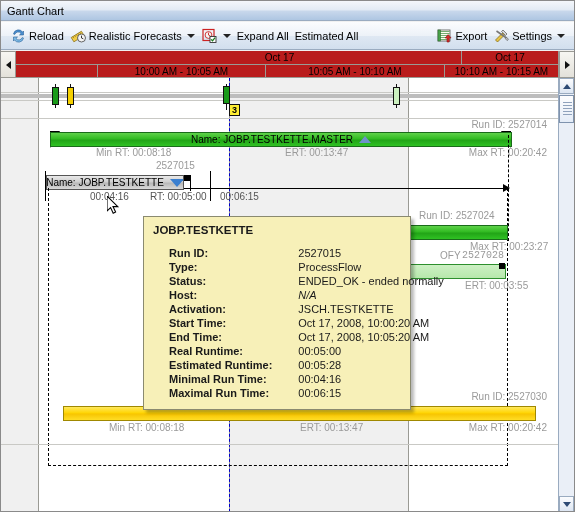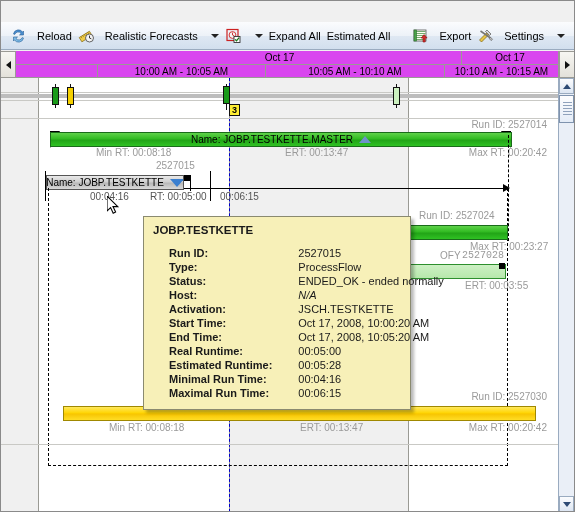--- a/index.html
+++ b/index.html
@@ -46,21 +46,21 @@
     border-bottom: 1px solid #9aabc0;
     display: flex;
     align-items: center;
     padding: 0 6px;
   }
   .tbtn {
     display: flex;
     align-items: center;
     height: 22px;
     padding: 0 3px;
-    gap: 10px;
+    gap: 2px;
     cursor: default;
     white-space: nowrap;
     font-size: 11px;
     color: #000;
   }
   .tspacer { flex: 1 1 auto; }
   .caret {
     width: 0; height: 0;
     border-left: 4px solid transparent;
     border-right: 4px solid transparent;
@@ -92,21 +92,21 @@
     position: absolute;
     left: 15px; top: 0;
     width: 543px; height: 27px;
     overflow: hidden;
   }
   .th-row1 { position:absolute; left:0; top:0; height:14px; width:100%; }
   .th-row2 { position:absolute; left:0; top:14px; height:13px; width:100%; }
   .th-cell {
     position: absolute;
     top: 0; height: 100%;
-    background: #d946ef;
+    background: #b91c1c;
     border-right: 1px solid #9a9a94;
     border-bottom: 1px solid #9a9a94;
     display: flex; align-items: center; justify-content: center;
     font-size: 10px; color: #000;
     overflow: hidden;
   }
 
   
   .chartwrap {
     position: absolute;
@@ -287,20 +287,23 @@
     position: absolute;
     z-index: 60;
     pointer-events: none;
   }
 </style>
 </head>
 <body>
 
 <div id="app">
 
+  <div class="titlebar">
+    <span class="titlebar-text">Gantt Chart</span>
+  </div>
 
   <div class="toolbar">
 
     <div class="tbtn">
       <svg class="ico" viewBox="0 0 16 16">
         <path d="M3 6 A5 5 0 0 1 12 4 L13 3 L13 7 L9 7 L10.6 5.5 A3.6 3.6 0 0 0 4.3 6.4 Z" fill="#4a8fd0" stroke="#2a5f96" stroke-width=".6"></path>
         <path d="M13 10 A5 5 0 0 1 4 12 L3 13 L3 9 L7 9 L5.4 10.5 A3.6 3.6 0 0 0 11.7 9.6 Z" fill="#7fbde8" stroke="#2a5f96" stroke-width=".6"></path>
       </svg>
       <span>Reload</span>
     </div>

